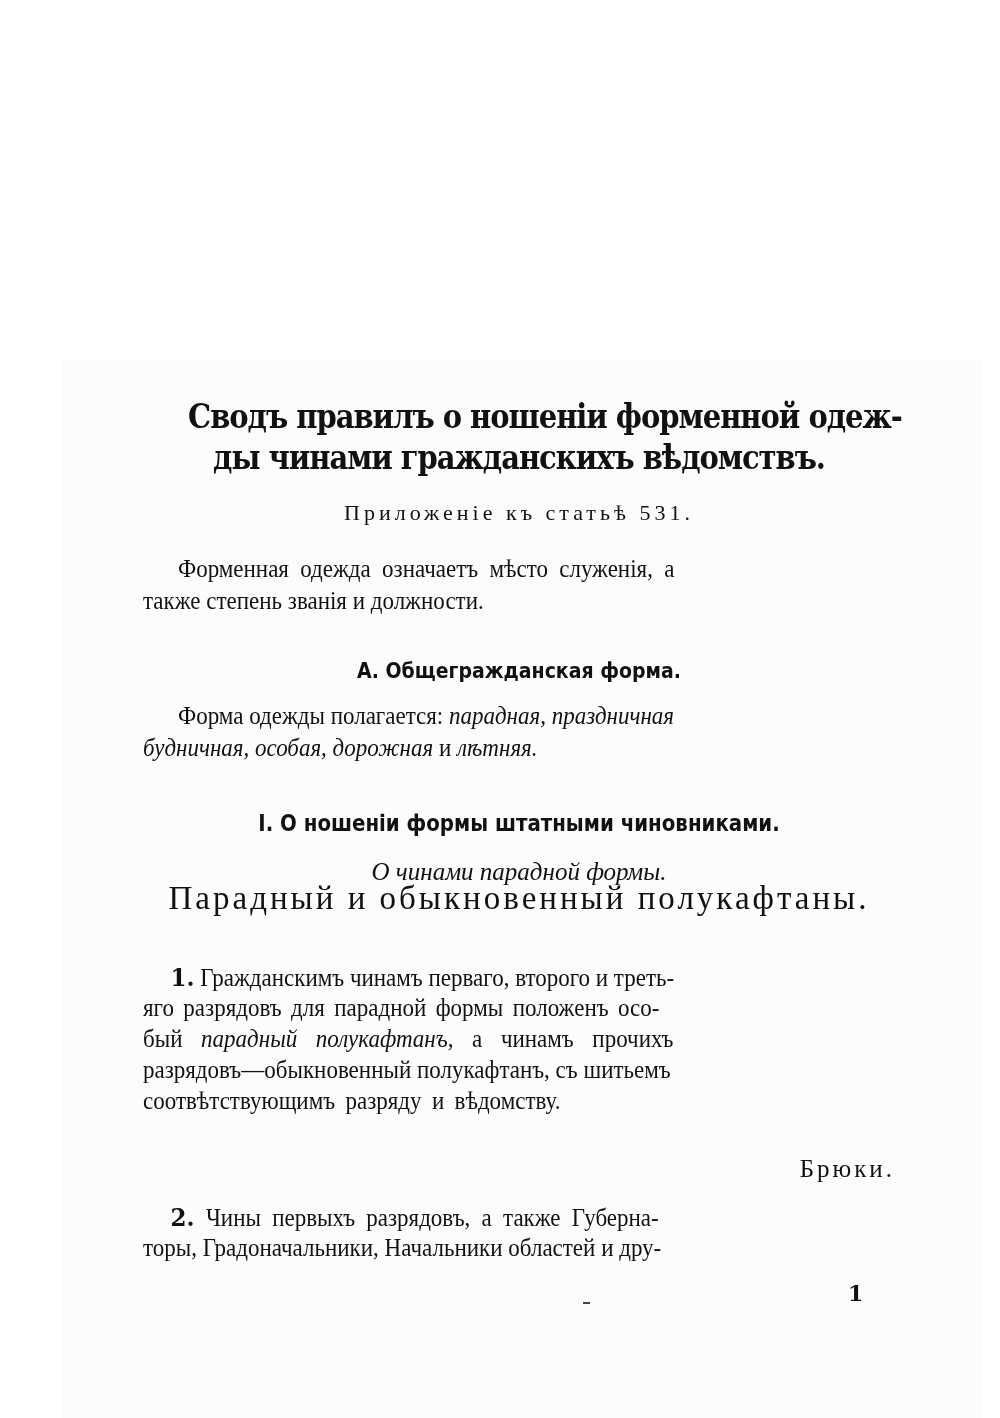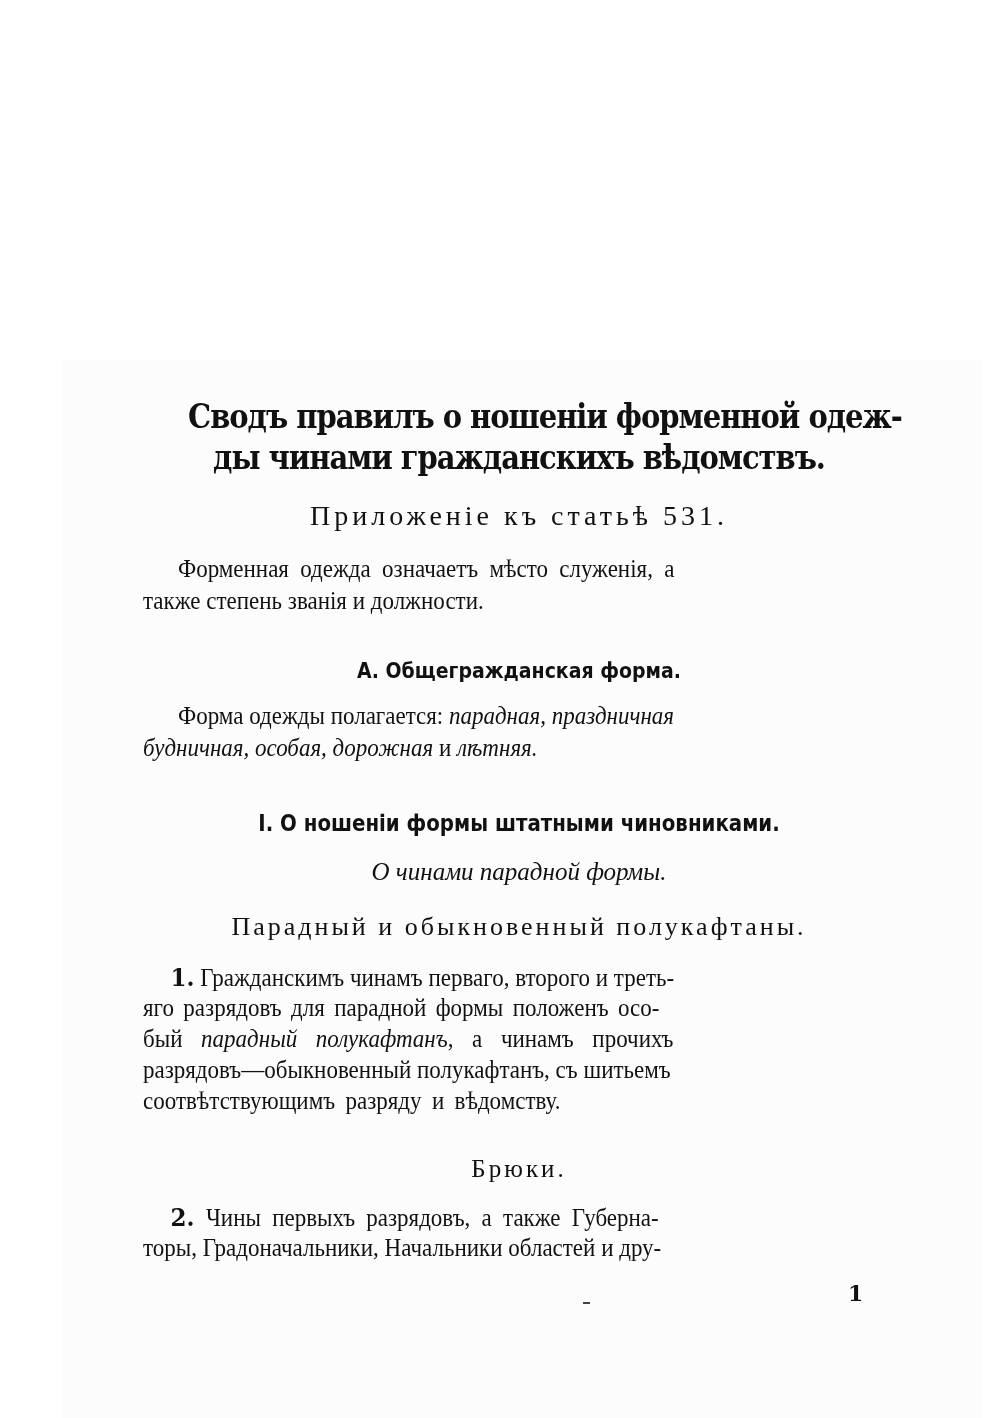--- a/index.html
+++ b/index.html
@@ -92,52 +92,52 @@
 
 <div class="scan-area"></div>
 
 <div class="page">
 
   <div class="title">
     <span class="l1">Сводъ правилъ о ношеніи форменной одеж-</span>
     <span class="l2">ды чинами гражданскихъ вѣдомствъ.</span>
   </div>
 
-  <div class="line center spaced" style="top:500px; font-size:28px;">Приложеніе къ статьѣ 531.</div>
+  <div class="line center spaced" style="top:500px; font-size:22px;">Приложеніе къ статьѣ 531.</div>
 
   <div class="line condensed" style="top:555px; padding-left:38px; word-spacing:6px;">Форменная одежда означаетъ мѣсто служенія, а</div>
   <div class="line condensed" style="top:587px;">также степень званія и должности.</div>
 
   <div class="line center bold-sans" style="top:658px;">А. Общегражданская форма.</div>
 
   <div class="line condensed" style="top:702px; padding-left:38px;">
     <span>Форма одежды полагается: </span><span class="italic">парадная, праздничная</span>
   </div>
   <div class="line condensed" style="top:734px;">
     <span class="italic">будничная, особая, дорожная</span><span> и </span><span class="italic">лѣтняя.</span>
   </div>
 
   <div class="line center bold-sans" style="top:810px; font-size:23px;">I. О ношеніи формы штатными чиновниками.</div>
 
   <div class="line center italic" style="top:858px;">О чинами парадной формы.</div>
 
-  <div class="line center spaced" style="top:912px; font-size:26px; letter-spacing:3px;">Парадный и обыкновенный полукафтаны.</div>
+  <div class="line center spaced" style="top:880px; font-size:33px; letter-spacing:3px;">Парадный и обыкновенный полукафтаны.</div>
 
   <div class="line condensed" style="top:963px; padding-left:30px;">
     <span class="num-bold">1.</span>
     <span>Гражданскимъ чинамъ перваго, второго и треть-</span>
   </div>
   <div class="line condensed" style="top:994px; word-spacing:4px;">яго разрядовъ для парадной формы положенъ осо-</div>
   <div class="line condensed" style="top:1025px; word-spacing:14px;">
     <span>бый </span><span class="italic">парадный полукафтанъ</span><span>, а чинамъ прочихъ</span>
   </div>
   <div class="line condensed" style="top:1056px;">разрядовъ—обыкновенный полукафтанъ, съ шитьемъ</div>
   <div class="line condensed" style="top:1087px; word-spacing:5px;">соотвѣтствующимъ разряду и вѣдомству.</div>
 
-  <div class="line center spaced" style="top:1155px; letter-spacing:3px;">Брюки.</div>
+  <div class="line center spaced" style="top:1155px; letter-spacing:3px;text-align:right;">Брюки.</div>
 
   <div class="line condensed" style="top:1203px; padding-left:30px; word-spacing:6px;">
     <span class="num-bold">2.</span>
     <span>Чины первыхъ разрядовъ, а также Губерна-</span>
   </div>
   <div class="line condensed" style="top:1234px;">торы, Градоначальники, Начальники областей и дру-</div>
 </div>
 
 <div class="speck"></div>
 <div class="page-number">1</div>

